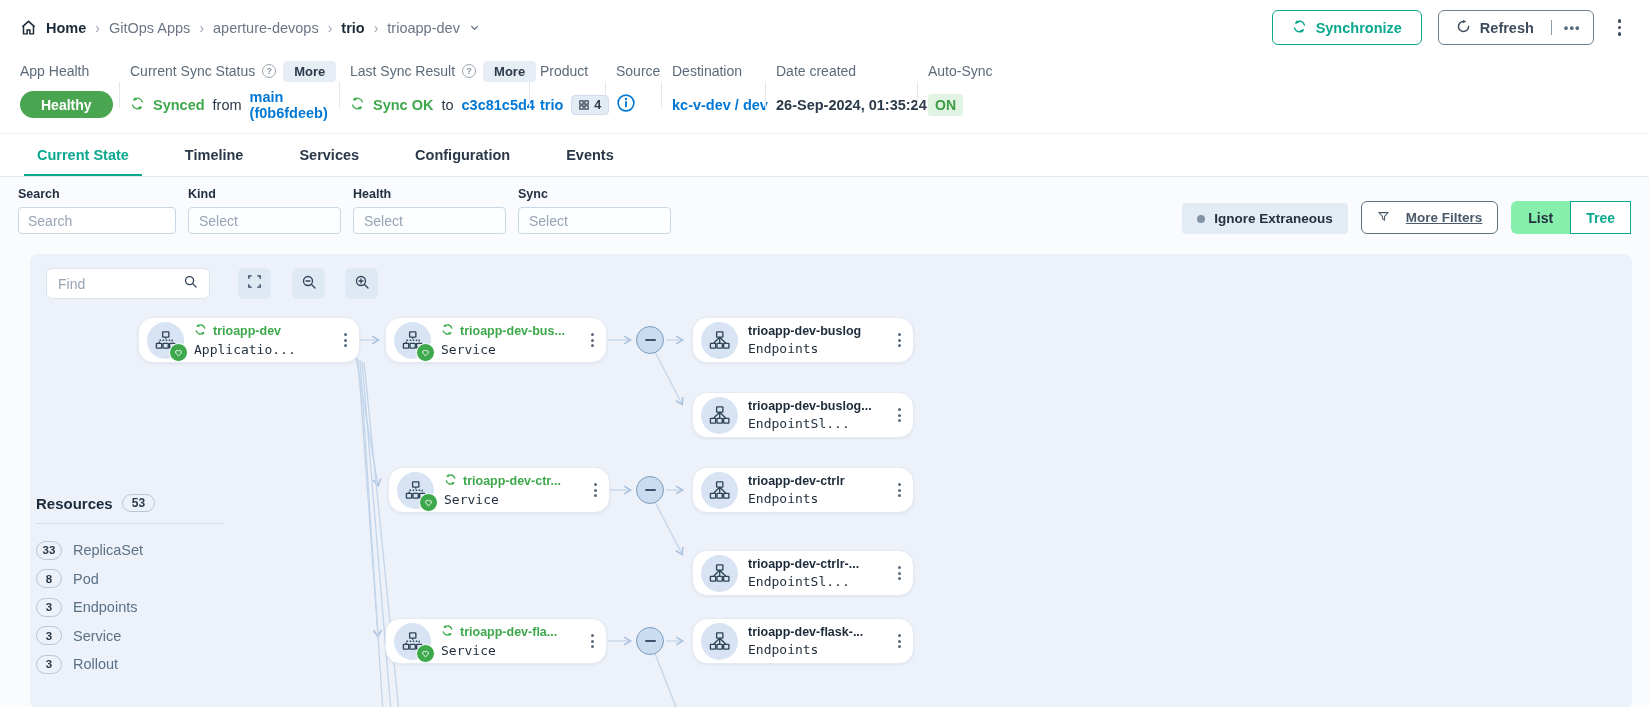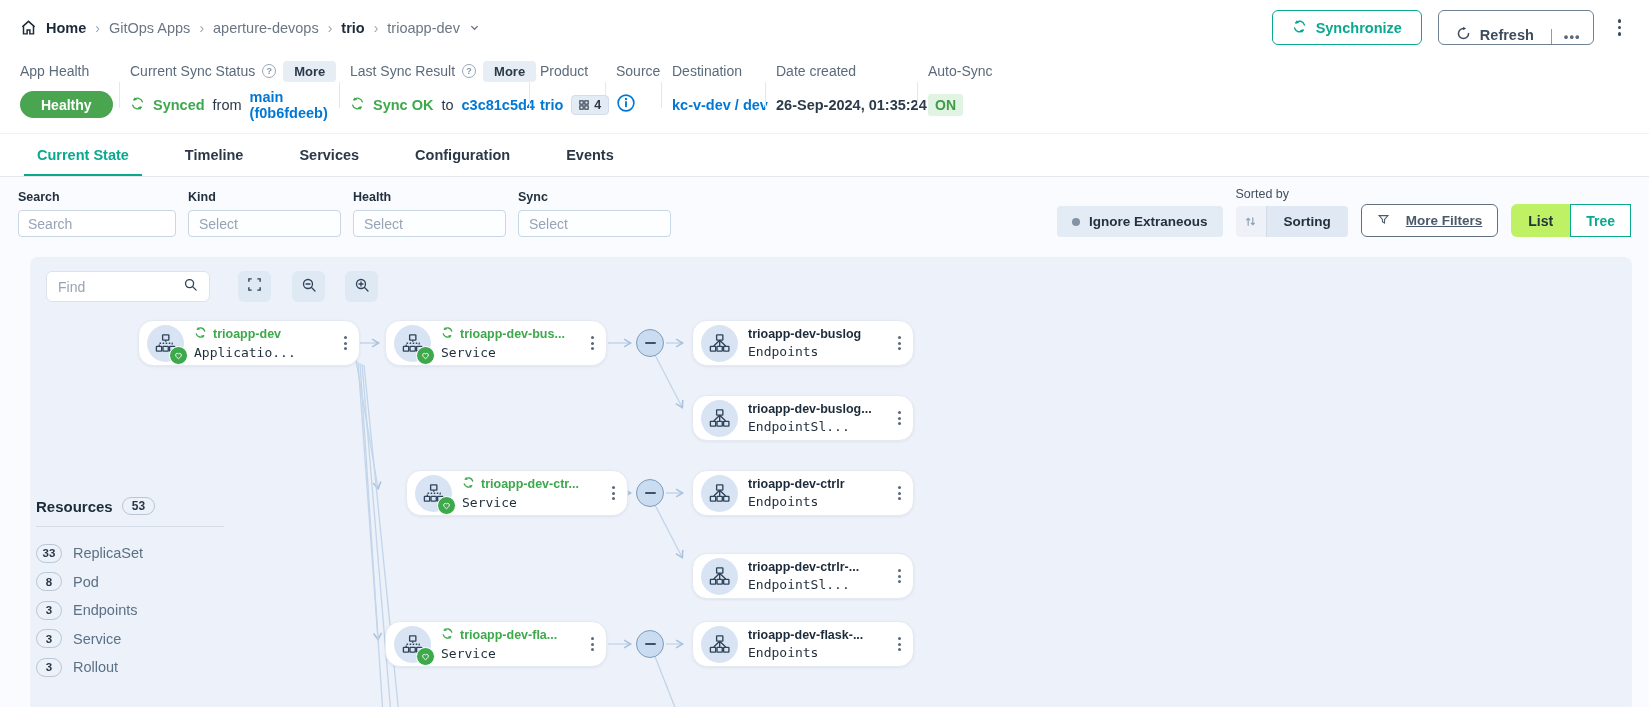--- a/index.html
+++ b/index.html
@@ -8,21 +8,21 @@
 
   
   .topbar { height:55px; background:#fff; display:flex; align-items:center; justify-content:space-between; padding:0 20px; }
   .crumbs { display:flex; align-items:center; gap:9px; font-size:14.5px; }
   .crumb { color:#6b7685; }
   .crumb.strong { color:#1c2b3a; font-weight:bold; }
   .crumb-sep { color:#9aa6b4; font-size:14px; }
   .crumbs svg { display:block; }
   .top-actions { display:flex; align-items:center; gap:16px; }
   .btn-sync { display:inline-flex; align-items:center; gap:9px; height:35px; padding:0 19px; border:1.5px solid #0aa88f; border-radius:6px; background:#fff; color:#0aa88f; font-weight:bold; font-size:14.5px; cursor:pointer; }
-  .btn-refresh-group { display:flex; align-items:flex-end; height:35px; border:1.5px solid #6e8092; border-radius:6px; background:#fff; color:#3d4c5c; font-weight:bold; font-size:14.5px; overflow:hidden; }
+  .btn-refresh-group { display:flex; align-items:center; height:35px; border:1.5px solid #6e8092; border-radius:6px; background:#fff; color:#3d4c5c; font-weight:bold; font-size:14.5px; overflow:hidden; }
   .btn-refresh { display:inline-flex; align-items:center; gap:9px; padding:0 17px; }
   .btn-refresh-more { display:inline-flex; align-items:center; padding:0 12px; border-left:1px solid #8d9cab; color:#5b6b7b; letter-spacing:1px; font-size:13px; }
   .kebab { display:flex; flex-direction:column; gap:3px; padding:6px 8px; cursor:pointer; }
   .kebab i { width:3.5px; height:3.5px; border-radius:50%; background:#3d4c5c; }
 
   
   .statusrow { background:#fff; display:flex; padding:7px 20px 15px; }
   .scol { position:relative; }
   .scol + .scol::before { content:""; position:absolute; left:-11px; top:20px; width:1px; height:26px; background:#e3e8ef; }
   .scol-label { display:flex; align-items:center; gap:7px; font-size:14px; color:#5b6b7b; margin-bottom:11px; height:18px;text-align:right; }
@@ -54,21 +54,21 @@
   .select-ctl { width:153px; height:27px; border:1px solid #c9d6e4; border-radius:4px; background:#fdfeff; display:flex; align-items:center; padding:0 10px; font-size:14px; color:#97a4b5; cursor:pointer; }
   .rgroup { display:flex; align-items:flex-end; gap:13px; }
   .btn-ignore { height:31px; background:#e3ebf5; border-radius:4px; display:inline-flex; align-items:center; gap:9px; padding:0 15px; font-size:13.5px; font-weight:bold; color:#24313f; cursor:pointer; }
   .dot-ic { width:8px; height:8px; border-radius:50%; background:#8492a6; }
   .sorting-label { font-size:12.5px; color:#42505e; margin-bottom:5px; }
   .sorting-ctl { height:31px; display:flex; border-radius:4px; overflow:hidden; cursor:pointer; }
   .sorting-icseg { width:31px; background:#eef2f8; border-right:1px solid #d3dce6; display:flex; align-items:center; justify-content:center; }
   .sorting-main { background:#dfe8f3; display:flex; align-items:center; padding:0 17px; font-size:13.5px; font-weight:bold; color:#24313f; }
   .btn-morefilters { height:33px; border:1.5px solid #61707f; border-radius:6px; background:#fff; display:inline-flex; align-items:center; gap:16px; padding:0 15px; font-size:13.5px; font-weight:bold; color:#4a5a6a; cursor:pointer;text-decoration:underline; }
   .listtree { display:flex; }
-  .lt-list { height:33px; background:#bef264; border-radius:6px 0 0 6px; display:inline-flex; align-items:center; padding:0 17px; font-size:14px; font-weight:bold; color:#24313f; cursor:pointer; }
+  .lt-list { height:33px; background:#86efac; border-radius:6px 0 0 6px; display:inline-flex; align-items:center; padding:0 17px; font-size:14px; font-weight:bold; color:#24313f; cursor:pointer; }
   .lt-tree { height:33px; background:#fff; border:1.5px solid #0aa88f; border-radius:0; display:inline-flex; align-items:center; padding:0 15px; font-size:14px; font-weight:bold; color:#0aa88f; cursor:pointer; }
 
   
   .canvas { position:relative; margin:6px 17px 0 30px; width:1602px; height:455px; background:#edf1f9; border-radius:8px; overflow:hidden; }
   .edges { position:absolute; left:0; top:0; }
   .find-ctl { position:absolute; left:16px; top:14px; width:164px; height:31px; background:#fff; border:1px solid #dbe3ee; border-radius:6px; display:flex; align-items:center; padding:0 11px; }
   .find-ctl input { flex:1; border:0; outline:0; font-size:14px; font-family:inherit; color:#2a3848; background:transparent; min-width:0; }
   .find-ctl input::placeholder { color:#97a4b5; }
   .cv-btn { position:absolute; top:14px; width:33px; height:31px; background:#dfe9f4; border-radius:6px; display:flex; align-items:center; justify-content:center; color:#2f4358; cursor:pointer; }
 
@@ -287,32 +287,20 @@
       <div class="ffield-label">Sync</div>
       <div class="select-ctl">
           <span>Select</span>
         </div>
     </div>
   </div>
   <div class="rgroup">
     <div class="btn-ignore">
       <span class="dot-ic"></span>
       <span>Ignore Extraneous</span>
-    </div>
-    <div>
-      <div class="sorting-label">Sorted by</div>
-      <div class="sorting-ctl">
-        <span class="sorting-icseg">
-            <svg width="13" height="13" viewBox="0 0 14 14" fill="none" stroke="#8fa0b2" stroke-width="1.3" stroke-linecap="round">
-              <path d="M4.5 11V3.5M2.8 5.2 4.5 3.5l1.7 1.7"></path>
-              <path d="M9.5 3v7.5M7.8 8.8l1.7 1.7 1.7-1.7"></path>
-            </svg>
-          </span>
-        <span class="sorting-main">Sorting</span>
-      </div>
     </div>
     <div class="btn-morefilters">
       <span><svg width="13" height="13" viewBox="0 0 16 16" fill="none" stroke="#4a5a6a" stroke-width="1.3">
             <path d="M2.5 3.2h11L9.3 8v4.3l-2.6-1.6V8z"></path>
           </svg></span>
       <span>More Filters</span>
     </div>
     <div class="listtree">
       <span class="lt-list">List</span>
       <span class="lt-tree">Tree</span>
@@ -485,21 +473,21 @@
         </div>
       <div class="node-kind">EndpointSl...</div>
     </div>
     <div class="node-kebab">
         <i></i>
         <i></i>
         <i></i>
       </div>
   </div>
 
-  <div class="node" style="left:376px;top:213px">
+  <div class="node" style="left:358px;top:213px">
     <div class="avatar">
       <svg width="23" height="23" viewBox="0 0 24 24" fill="none" stroke="#2f4358" stroke-width="1.4">
           <rect x="9" y="3" width="6.5" height="5.5" rx="0.5"></rect>
           <path d="M12.2 8.5v3.2M5.5 14.6v-2.9h13.4v2.9" stroke-dasharray="1.6 1.6"></path>
           <rect x="2.5" y="15" width="5.5" height="5" rx="0.5"></rect>
           <rect x="9.4" y="15" width="5.5" height="5" rx="0.5"></rect>
           <rect x="16.3" y="15" width="5.5" height="5" rx="0.5"></rect>
         </svg>
       <span class="hbadge">
           <svg width="11" height="11" viewBox="0 0 24 24">

